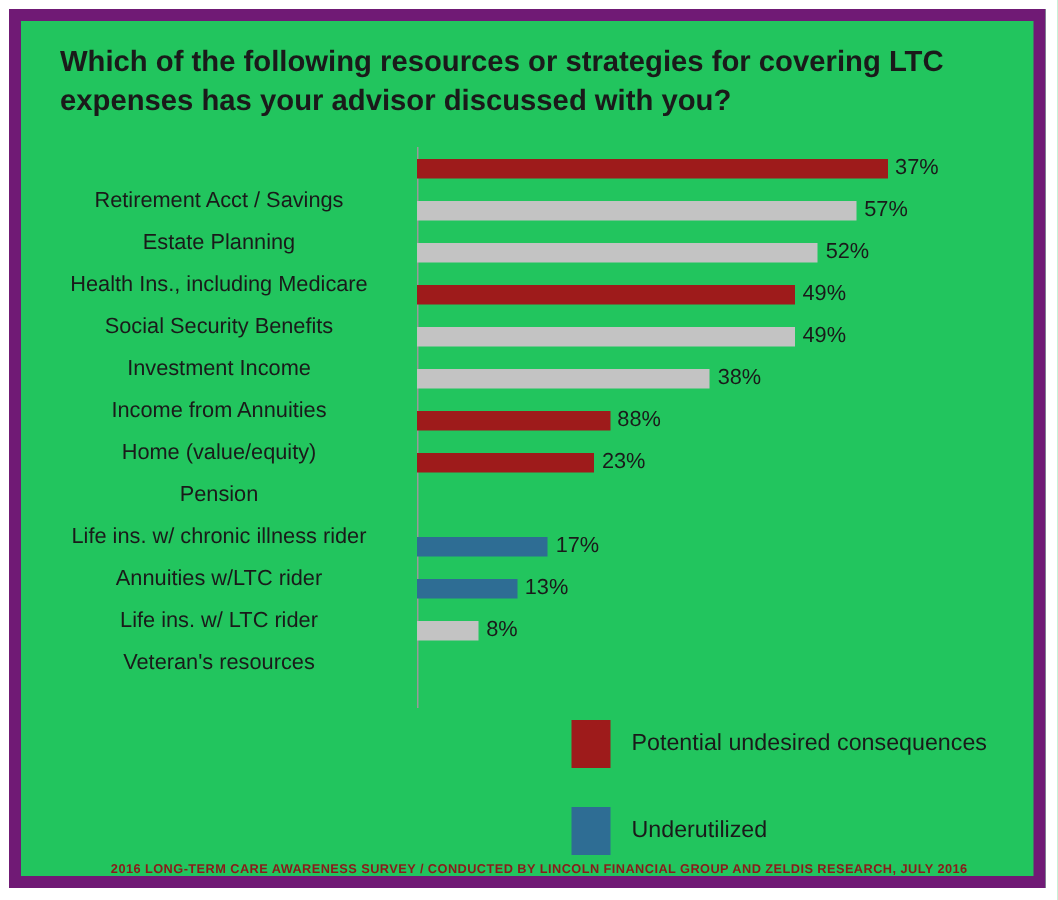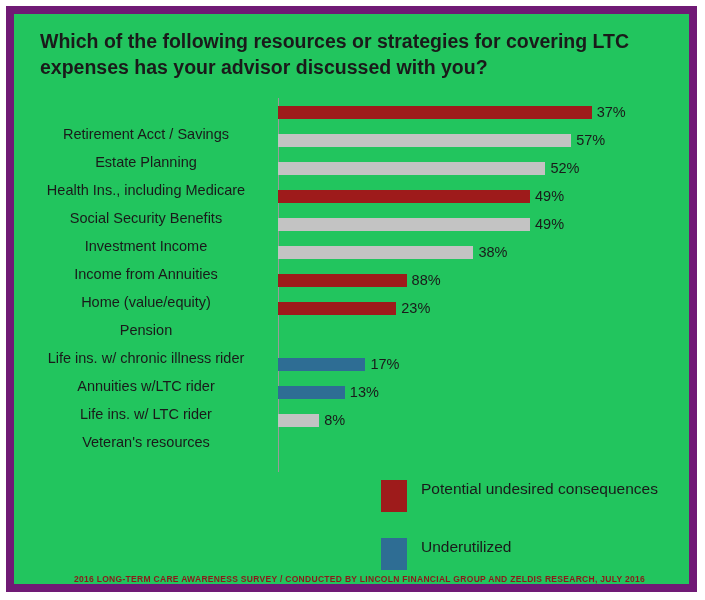--- a/index.html
+++ b/index.html
@@ -83,20 +83,21 @@
     background: #9a9a9a;
   }
   #legend {
     position: absolute;
     left: 352px;
     top: 466px;
     width: 330px;
   }
   .legend-row {
     display: flex;
+    align-items: center;
     margin-bottom: 26px;
     padding-left: 15px;
   }
   .legend-swatch {
     width: 26px;
     height: 32px;
     margin-right: 14px;
   }
   .legend-label {
     font-size: 15.5px;

